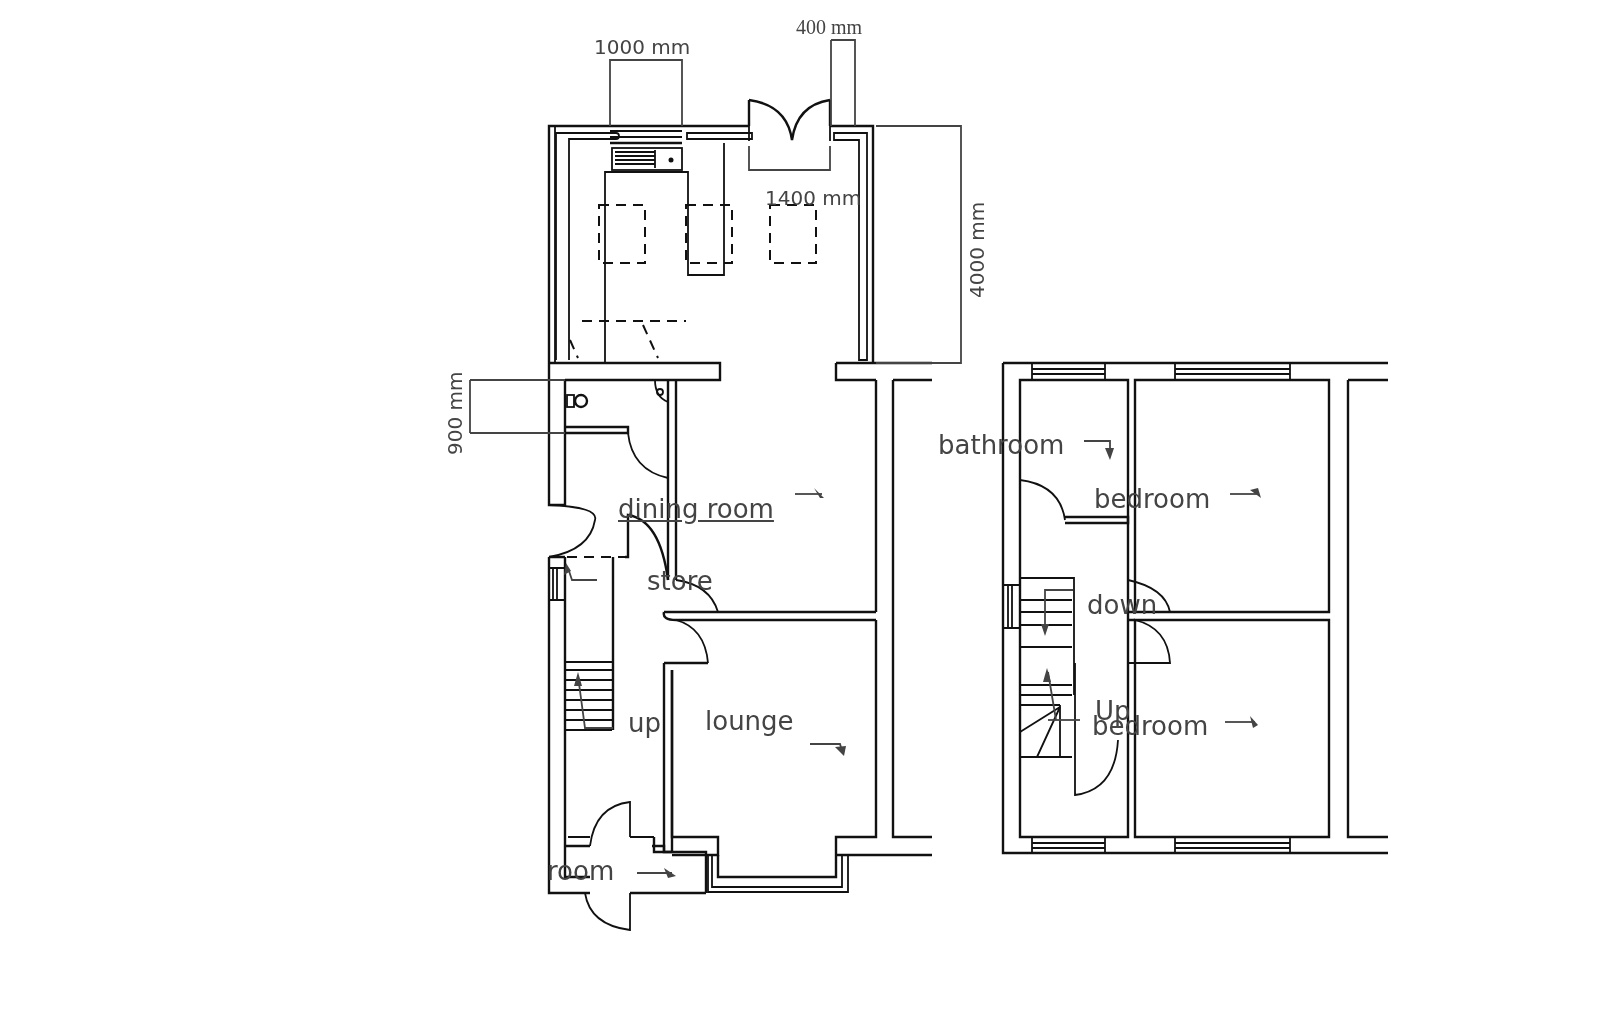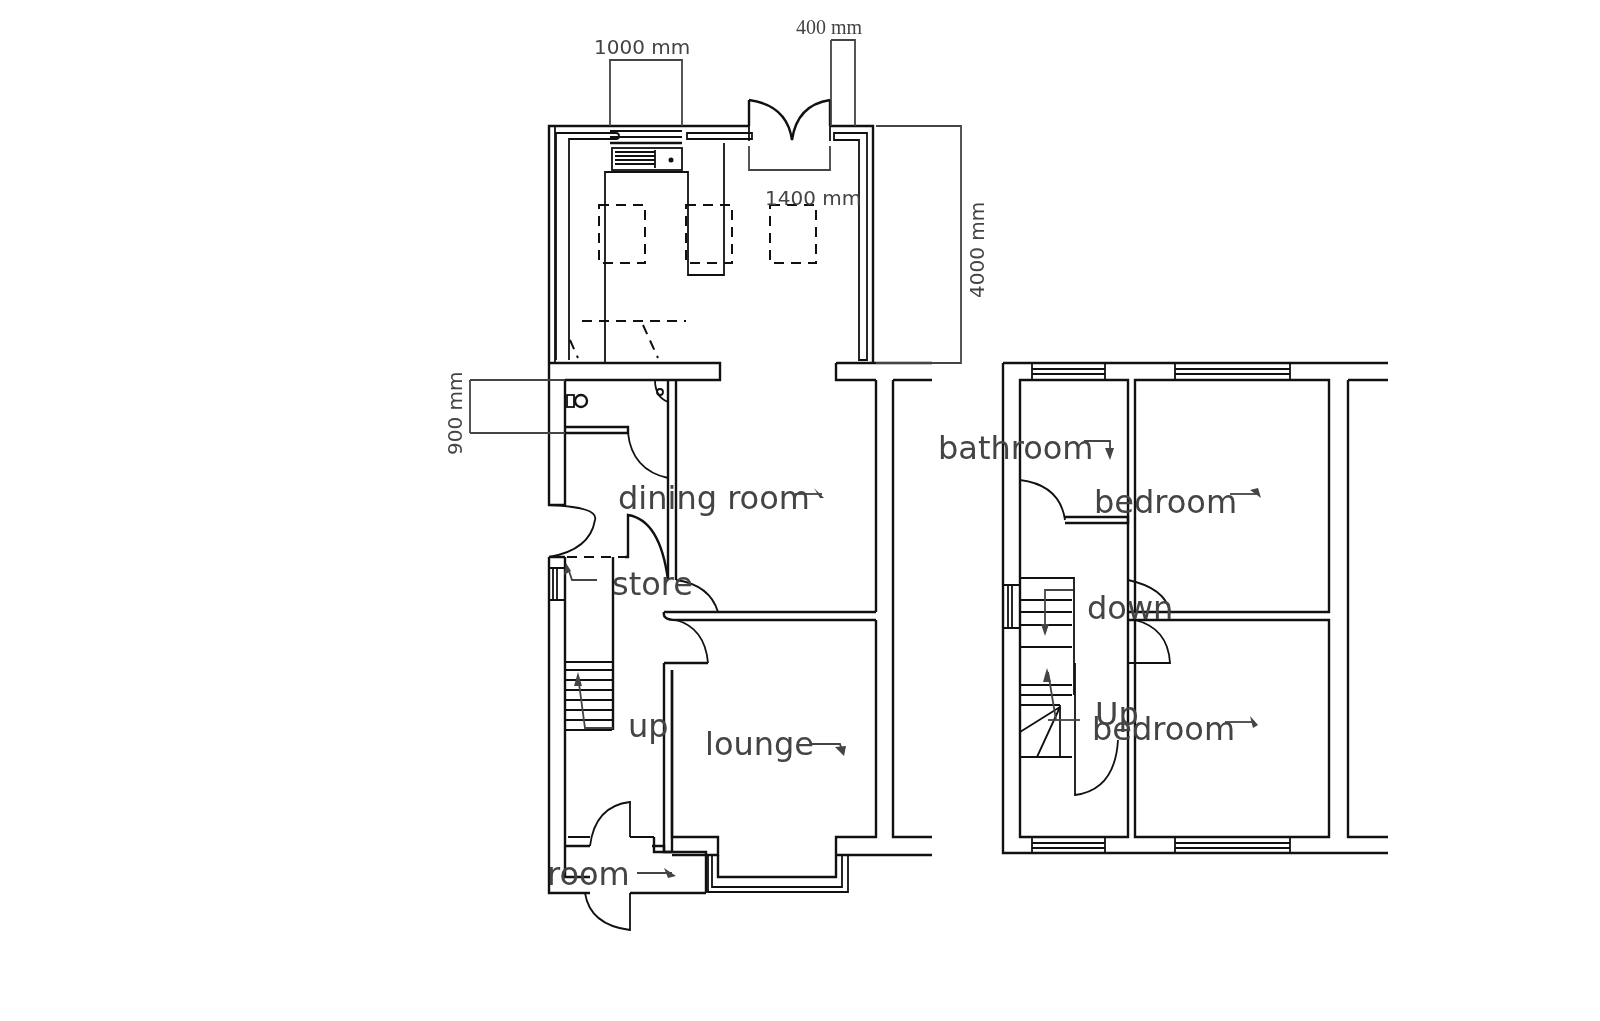--- a/index.html
+++ b/index.html
@@ -2,21 +2,21 @@
 <html><head>
 <meta charset="utf-8">
 <style>
   html, body { margin: 0; padding: 0; background: #ffffff; }
   body { width: 1600px; height: 1021px; overflow: hidden; position: relative; font-family: "DejaVu Sans", sans-serif; }
   svg { position: absolute; left: 0; top: 0; }
   .w { fill: none; stroke: #111; stroke-width: 2.4; }
   .wt { fill: none; stroke: #111; stroke-width: 1.8; }
   .dim { fill: none; stroke: #444; stroke-width: 1.8; }
   .dash { fill: none; stroke: #111; stroke-width: 2; stroke-dasharray: 10 7; }
-  .lbl { position: absolute; color: #444; font-family: "DejaVu Sans", sans-serif; font-size: 32px; white-space: nowrap; line-height: 1; }
+  .lbl { position: absolute; color: #444; font-family: "DejaVu Sans", sans-serif; font-size: 26px; white-space: nowrap; line-height: 1; }
   .dimlbl { position: absolute; color: #444; font-family: "DejaVu Sans", sans-serif; font-size: 20px; white-space: nowrap; line-height: 1; }
   .vert { transform: rotate(-90deg); transform-origin: left top; }
 </style>
 </head>
 <body>
 
 <svg width="1600" height="1021" viewBox="0 0 1600 1021">
 
   <g>
 
@@ -147,23 +147,23 @@
       <polygon points="1258,725 1250,716 1253,728" fill="#444"></polygon>
   </g>
 </svg>
 
 <span class="dimlbl" style="left:594px; top:37px;">1000 mm</span>
 <span class="dimlbl" style="left:796px; top:17px;font-family:Liberation Serif, serif;">400 mm</span>
 <span class="dimlbl" style="left:737px; top:188px;margin-left:28px;">1400 mm</span>
 <span class="dimlbl vert" style="left:967px; top:298px;">4000 mm</span>
 <span class="dimlbl vert" style="left:445px; top:455px;">900 mm</span>
 
-<span class="lbl" style="left:618px; top:482px;">dining room</span>
-<span class="lbl" style="left:612px; top:568px;">store</span>
+<span class="lbl" style="left:618px; top:496px;text-decoration:underline;">dining room</span>
+<span class="lbl" style="left:612px; top:568px;padding-left:35px;">store</span>
 <span class="lbl" style="left:628px; top:710px;">up</span>
-<span class="lbl" style="left:705px; top:728px;">lounge</span>
+<span class="lbl" style="left:705px; top:708px;">lounge</span>
 <span class="lbl" style="left:547px; top:858px;">room</span>
 
 <span class="lbl" style="left:938px; top:432px;">bathroom</span>
 <span class="lbl" style="left:1094px; top:486px;">bedroom</span>
 <span class="lbl" style="left:1087px; top:592px;">down</span>
 <span class="lbl" style="left:1095px; top:698px;">Up</span>
 <span class="lbl" style="left:1092px; top:713px;">bedroom</span>
 
 </body></html>

